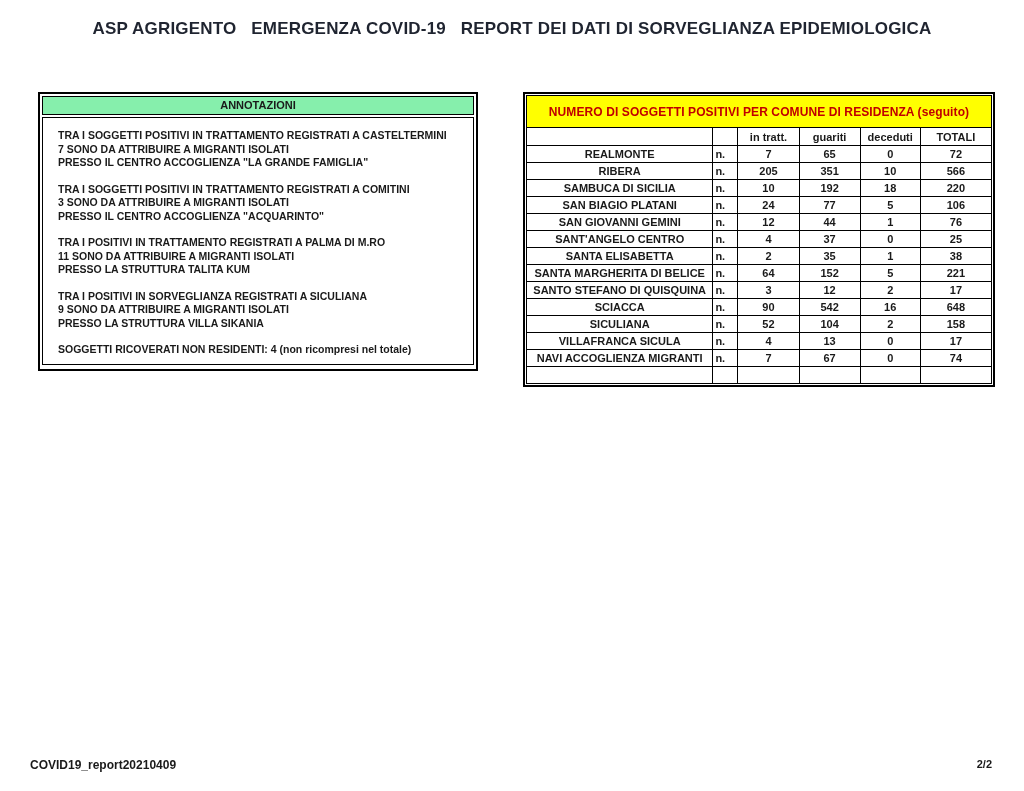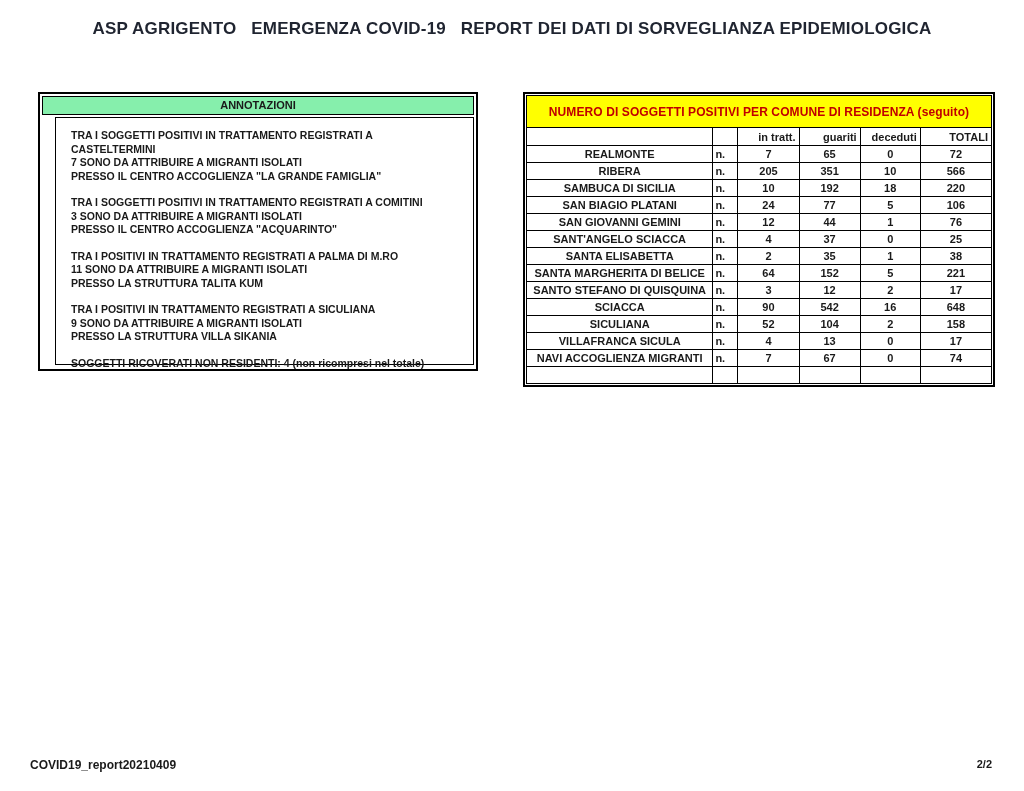--- a/index.html
+++ b/index.html
@@ -42,21 +42,20 @@
   }
   .annotations-body {
     margin-top: 2px;
     border: 1px solid #000;
     height: 248px;
     padding: 11px 15px;
     font-size: 10.5px;
     font-weight: bold;
     line-height: 13.5px;
     color: #1a1a1a;
-    margin-left: 13px;
   }
   .annotations-body .para { margin-bottom: 13px; }
   .annotations-body .para:last-child { margin-bottom: 0; }
 
   
   .positives {
     position: absolute;
     left: 523px; top: 92px;
     width: 472px;
     border: 2px solid #000;
@@ -79,21 +78,21 @@
     white-space: nowrap;
   }
   .positives .title-cell {
     background: #FFFF00;
     color: #C00000;
     text-align: center;
     font-size: 12px;
     height: 32px;
     letter-spacing: 0.1px;
   }
-  .positives .col-head { text-align: right; height: 18px; }
+  .positives .col-head { text-align: center; height: 18px; }
   .positives .comune { text-align: center; }
   .positives .ncell { text-align: left; padding-left: 2px; }
   .positives .num { text-align: center; }
 
   .col-comune { width: 186px; }
   .col-n      { width: 25px; }
   .col-tratt  { width: 61px; }
   .col-guar   { width: 61px; }
   .col-dec    { width: 60px; }
   .col-tot    { width: 71px; }
@@ -131,21 +130,21 @@
       <div>TRA I SOGGETTI POSITIVI IN TRATTAMENTO REGISTRATI A COMITINI</div>
       <div>3 SONO DA ATTRIBUIRE A MIGRANTI ISOLATI</div>
       <div>PRESSO IL CENTRO ACCOGLIENZA "ACQUARINTO"</div>
     </div>
     <div class="para">
       <div>TRA I POSITIVI IN TRATTAMENTO REGISTRATI A PALMA DI M.RO</div>
       <div>11 SONO DA ATTRIBUIRE A MIGRANTI ISOLATI</div>
       <div>PRESSO LA STRUTTURA TALITA KUM</div>
     </div>
     <div class="para">
-      <div>TRA I POSITIVI IN TRATTAMENTO REGISTRATI A SICULIANA</div>
+      <div>TRA I POSITIVI IN SORVEGLIANZA REGISTRATI A SICULIANA</div>
       <div>9 SONO DA ATTRIBUIRE A MIGRANTI ISOLATI</div>
       <div>PRESSO LA STRUTTURA VILLA SIKANIA</div>
     </div>
     <div class="para">
       <div>SOGGETTI RICOVERATI NON RESIDENTI: 4 (non ricompresi nel totale)</div>
     </div>
   </div>
 </div>
 
 <div class="positives">
@@ -204,21 +203,21 @@
       </tr>
       <tr>
         <td class="comune">SAN GIOVANNI GEMINI</td>
         <td class="ncell">n.</td>
         <td class="num">12</td>
         <td class="num">44</td>
         <td class="num">1</td>
         <td class="num">76</td>
       </tr>
       <tr>
-        <td class="comune">SANT'ANGELO SCIACCA</td>
+        <td class="comune">SANT'ANGELO CENTRO</td>
         <td class="ncell">n.</td>
         <td class="num">4</td>
         <td class="num">37</td>
         <td class="num">0</td>
         <td class="num">25</td>
       </tr>
       <tr>
         <td class="comune">SANTA ELISABETTA</td>
         <td class="ncell">n.</td>
         <td class="num">2</td>

